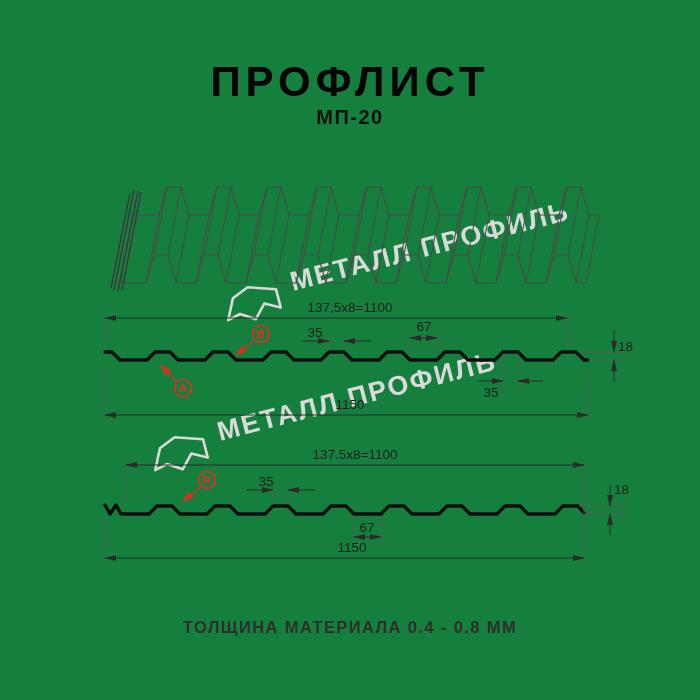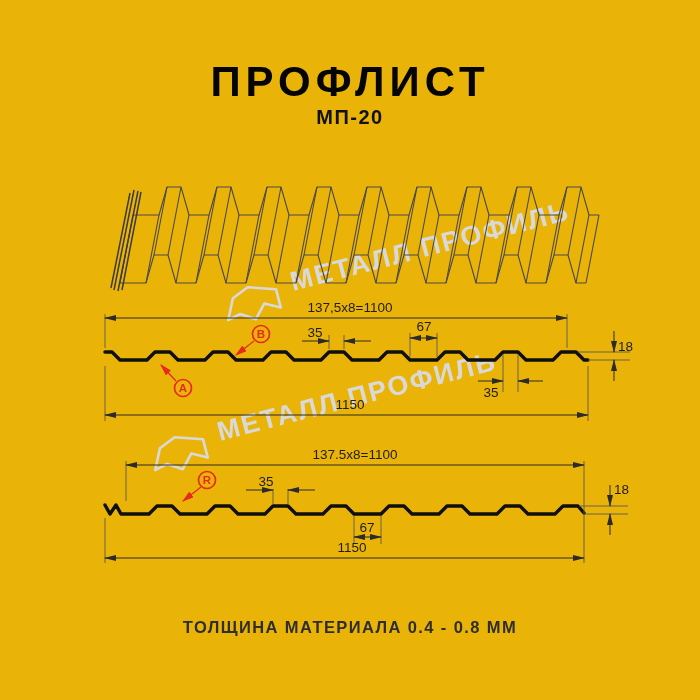--- a/index.html
+++ b/index.html
@@ -1,16 +1,16 @@
 <!DOCTYPE html>
 <html><head>
 <meta charset="utf-8">
 <style>
   html,body{margin:0;padding:0;background:#ffffff;}
-  .stage{width:700px;height:700px;position:relative;background:#eab308;font-family:"Liberation Sans",sans-serif;}
+  .stage{width:700px;height:700px;position:relative;background:#15803d;font-family:"Liberation Sans",sans-serif;}
   svg{display:block;}
   .title{font-family:"Liberation Sans",sans-serif;font-weight:700;font-size:42px;letter-spacing:5px;fill:#050505;}
   .subtitle{font-family:"Liberation Sans",sans-serif;font-weight:600;font-size:20px;letter-spacing:1.5px;fill:#111111;}
   .footer-note{font-family:"Liberation Sans",sans-serif;font-weight:600;font-size:16.5px;letter-spacing:1.4px;fill:#2e2e2e;}
   .dimtext{font-family:"Liberation Sans",sans-serif;font-size:13.5px;fill:#1d1d1d;}
   .wm-text{font-family:"Liberation Sans",sans-serif;font-weight:600;font-size:27px;letter-spacing:2px;fill:#d9d9d9;}
   .wm-logo{fill:none;stroke:#d9d9d9;stroke-width:2.6;stroke-linejoin:round;}
   .profile{fill:none;stroke:#0f0f0f;stroke-width:3.4;stroke-linejoin:round;stroke-linecap:round;}
   .sheet{fill:none;stroke:#4a4a4a;stroke-width:1.1;stroke-linejoin:round;}
   .cap{stroke:#3a3a3a;stroke-width:1.5;}

